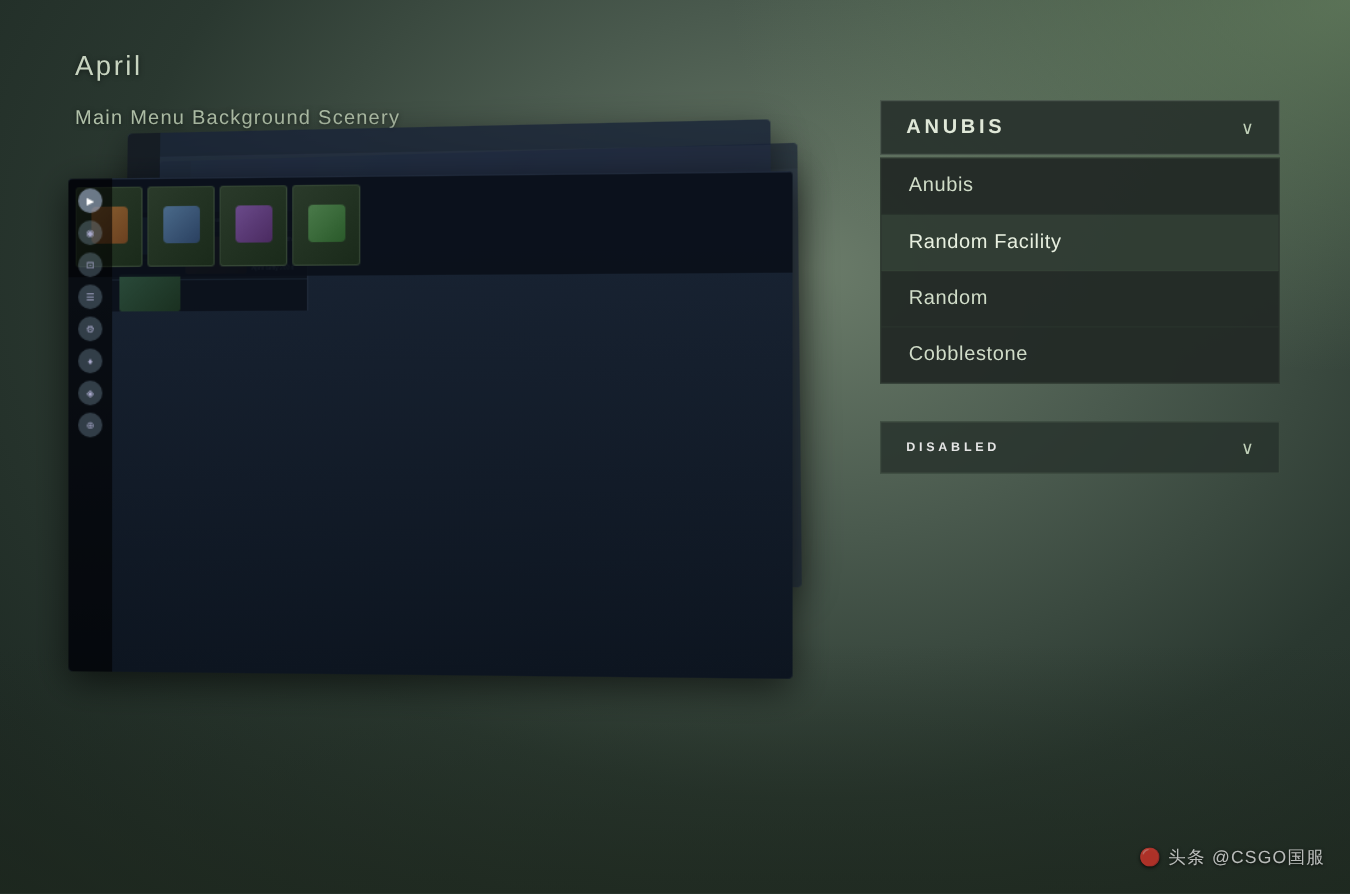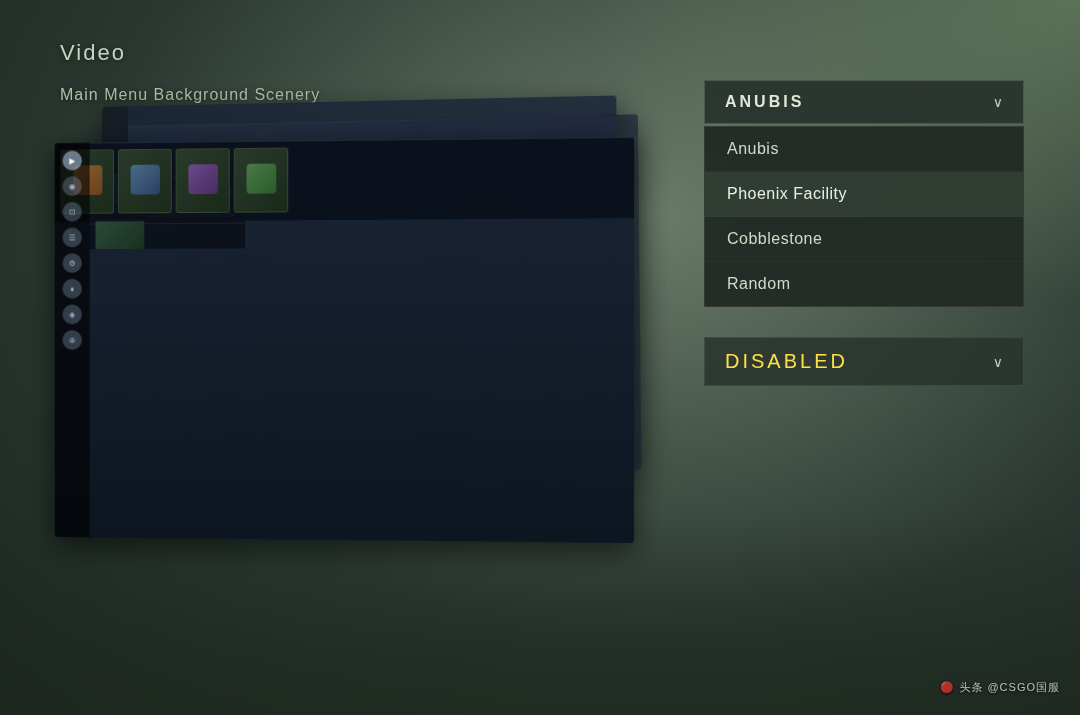--- a/index.html
+++ b/index.html
@@ -335,24 +335,25 @@
       border: 1px solid rgba(100,120,100,0.3);
       padding: 12px 20px;
       display: flex;
       align-items: center;
       justify-content: space-between;
       cursor: pointer;
       margin-top: 30px;
     }
 
     .disabled-text {
-      color: #fde047;
-      font-size: 20px;
+      color: #e5e5e5;
+      font-size: 10px;
       letter-spacing: 3px;
       text-transform: uppercase;
+      font-weight: bold;
     }
 
     
     .partial-text-area {
       position: absolute;
       left: 380px;
       top: 100px;
       z-index: 5;
     }
 
@@ -363,21 +364,21 @@
       margin-bottom: 15px;
       text-transform: uppercase;
     }
 
     
     .watermark {
       position: absolute;
       bottom: 20px;
       right: 20px;
       color: rgba(255,255,255,0.7);
-      font-size: 11px;
+      font-size: 14px;
       letter-spacing: 1px;
       text-shadow: 0 1px 3px rgba(0,0,0,0.8);
       z-index: 100;
       margin-top: 25px;
     }
 
     
     .card-back-content {
       width: 100%; height: 100%;
       background: rgba(25,35,55,0.85);
@@ -400,21 +401,21 @@
     }
   </style>
 </head>
 <body>
 
 <div class="bg-outer"></div>
 <div class="bg-blur-top-right"></div>
 <div class="bg-blur-bottom"></div>
 
 <div class="content">
-  <div class="video-label">Video</div>
+  <div class="video-label">April</div>
   <div class="section-label">Main Menu Background Scenery</div>
 </div>
 
 <div class="screenshots-area">
 
   <div class="screenshot-card card-back-1">
     <div class="card-back-content">
       <div class="card-back-sidebar"></div>
       <div class="card-back-topbar"></div>
     </div>
@@ -498,23 +499,23 @@
 
 <div class="right-panel">
 
   <div class="dropdown-trigger">
     <span class="dropdown-trigger-text">ANUBIS</span>
     <span class="chevron-icon">∨</span>
   </div>
 
   <div class="dropdown-menu">
       <div class="dropdown-item">Anubis</div>
-      <div class="dropdown-item highlighted">Phoenix Facility</div>
+      <div class="dropdown-item highlighted">Random Facility</div>
+      <div class="dropdown-item">Random</div>
       <div class="dropdown-item">Cobblestone</div>
-      <div class="dropdown-item">Random</div>
     </div>
 
   <div class="disabled-dropdown">
     <span class="disabled-text">DISABLED</span>
     <span class="chevron-icon">∨</span>
   </div>
 
 </div>
 
 <div class="watermark">

